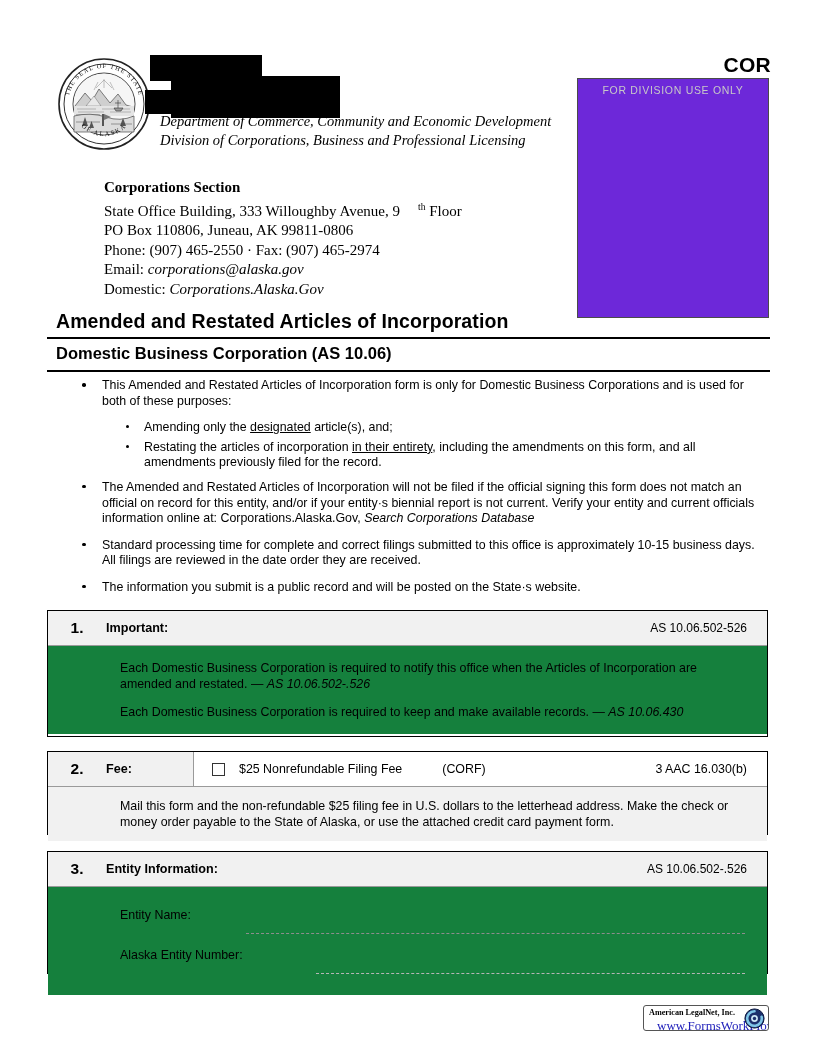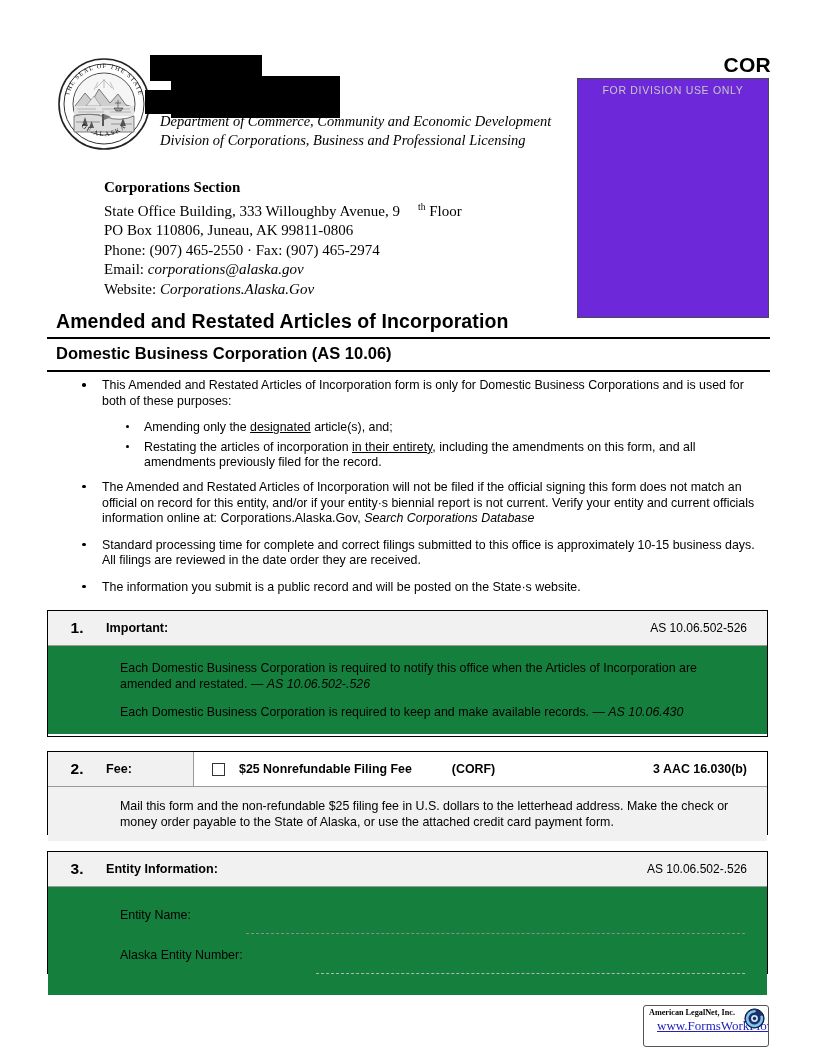--- a/index.html
+++ b/index.html
@@ -221,21 +221,20 @@
     box-sizing: border-box;
   }
   .fee-label-cell .sec-num { width: 58px; }
   .fee-check-cell {
     display: flex;
     align-items: center;
     flex: 1;
     height: 100%;
     padding-left: 18px;
     box-sizing: border-box;
-    font-weight: bold;
   }
   .checkbox {
     width: 13px;
     height: 13px;
     border: 1.4px solid #333;
     background: #fff;
     box-sizing: border-box;
     margin-right: 14px;
   }
   .fee-text { font-size: 12.4px; }
@@ -284,21 +283,21 @@
   }
   #footer-form-number { left: 54px; }
   #footer-revision { left: 156px; }
   #footer-doc-title { left: 301px; }
 
   .legalnet-badge {
     position: absolute;
     left: 643px;
     top: 1005px;
     width: 126px;
-    height: 42px;
+    height: 26px;
     border: 1px solid #555;
     border-radius: 3px;
     background: #ffffff;
     box-sizing: border-box;
     overflow: hidden;
   }
   .badge-name {
     position: absolute;
     left: 5px;
     top: 2px;
@@ -402,21 +401,21 @@
     <div>Department of Commerce, Community and Economic Development</div>
     <div>Division of Corporations, Business and Professional Licensing</div>
   </div>
 
   <div class="address">
     <div class="bold">Corporations Section</div>
     <div><span>State Office Building, 333 Willoughby Avenue, 9</span><sup>th</sup><span> Floor</span></div>
     <div>PO Box 110806, Juneau, AK  99811-0806</div>
     <div>Phone: (907) 465-2550  ·  Fax: (907) 465-2974</div>
     <div><span>Email: </span><span class="ital">corporations@alaska.gov</span></div>
-    <div><span>Website: </span><span class="ital">Corporations.Alaska.Gov</span></div>
+    <div><span>Domestic: </span><span class="ital">Corporations.Alaska.Gov</span></div>
   </div>
 
   <div class="cor-label">COR</div>
   <div class="division-box">
     <div class="division-box-label">FOR DIVISION USE ONLY</div>
   </div>
 
   <div class="title-main">Amended and Restated Articles of Incorporation</div>
   <div class="rule-thick rule-1"></div>
   <div class="title-sub">Domestic Business Corporation  (AS 10.06)</div>

